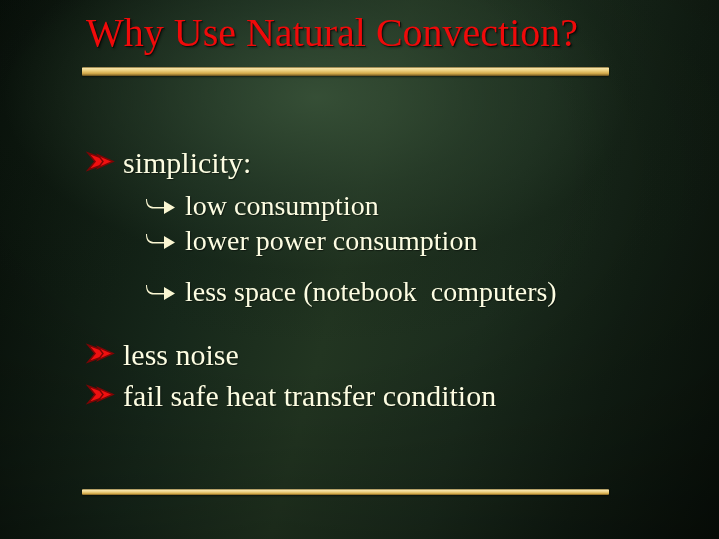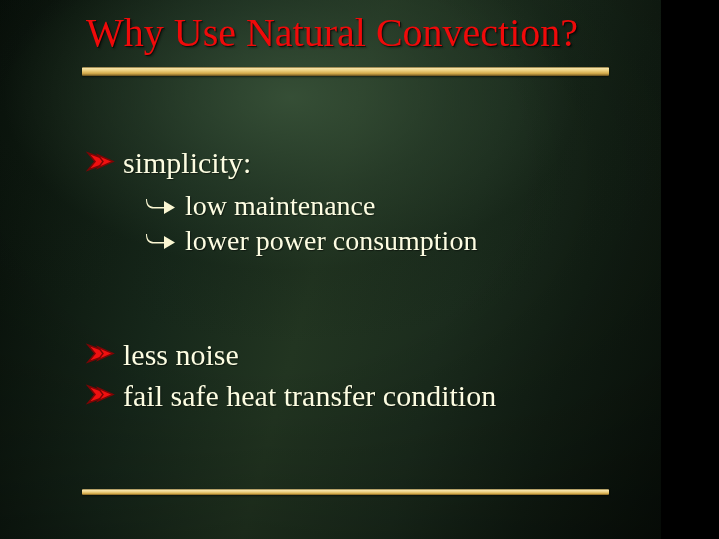--- a/index.html
+++ b/index.html
@@ -2,21 +2,21 @@
 <html><head>
 <meta charset="utf-8">
 <style>
   html, body {
     margin: 0;
     padding: 0;
     background: #000;
   }
   #slide {
     position: relative;
-    width: 661px;
+    width: 719px;
     height: 539px;
     overflow: hidden;
     font-family: "Liberation Serif", "DejaVu Serif", serif;
     background-color: #0e1a11;
   }
   
   #slide .bg-base {
     position: absolute;
     inset: 0;
     background: linear-gradient(105deg,
@@ -147,24 +147,27 @@
 
   <div class="rule" id="rule-top"></div>
 
   <div id="body">
       <div class="bullet-row lvl1" style="top: 148px;"><span class="marker"><svg width="30" height="22" viewBox="0 0 30 22">
             <path d="M2 2 L26 10.5 L2 19 L9 10.5 Z" fill="#f01010" stroke="#7d0505" stroke-width="1.6" stroke-linejoin="miter"></path>
             <path d="M12 4 L27 10.5 L12 17 L17 10.5 Z" fill="#f01010" stroke="#7d0505" stroke-width="1.4" stroke-linejoin="miter"></path>
           </svg></span><span class="btext">simplicity:</span></div>
       <div class="bullet-row lvl2" style="top: 192px;"><span class="marker"><svg width="30" height="20" viewBox="0 0 30 20">
             <path d="M1 4 C1 10 4 12 9 12 L18 12 L18 6 L29 12.5 L18 19 L18 13.6 L8 13.6 C2.5 13.6 0 10.5 0 4 Z" fill="#faf6d2"></path>
-          </svg></span><span class="btext">low maintenance</span></div>
+          </svg></span><span class="btext">low consumption</span></div>
       <div class="bullet-row lvl2" style="top: 227px;"><span class="marker"><svg width="30" height="20" viewBox="0 0 30 20">
             <path d="M1 4 C1 10 4 12 9 12 L18 12 L18 6 L29 12.5 L18 19 L18 13.6 L8 13.6 C2.5 13.6 0 10.5 0 4 Z" fill="#faf6d2"></path>
           </svg></span><span class="btext">lower power consumption</span></div>
+      <div class="bullet-row lvl2" style="top: 278px;"><span class="marker"><svg width="30" height="20" viewBox="0 0 30 20">
+            <path d="M1 4 C1 10 4 12 9 12 L18 12 L18 6 L29 12.5 L18 19 L18 13.6 L8 13.6 C2.5 13.6 0 10.5 0 4 Z" fill="#faf6d2"></path>
+          </svg></span><span class="btext">less space (notebook  computers)</span></div>
       <div class="bullet-row lvl1" style="top: 340px;"><span class="marker"><svg width="30" height="22" viewBox="0 0 30 22">
             <path d="M2 2 L26 10.5 L2 19 L9 10.5 Z" fill="#f01010" stroke="#7d0505" stroke-width="1.6" stroke-linejoin="miter"></path>
             <path d="M12 4 L27 10.5 L12 17 L17 10.5 Z" fill="#f01010" stroke="#7d0505" stroke-width="1.4" stroke-linejoin="miter"></path>
           </svg></span><span class="btext">less noise</span></div>
       <div class="bullet-row lvl1" style="top: 381px;"><span class="marker"><svg width="30" height="22" viewBox="0 0 30 22">
             <path d="M2 2 L26 10.5 L2 19 L9 10.5 Z" fill="#f01010" stroke="#7d0505" stroke-width="1.6" stroke-linejoin="miter"></path>
             <path d="M12 4 L27 10.5 L12 17 L17 10.5 Z" fill="#f01010" stroke="#7d0505" stroke-width="1.4" stroke-linejoin="miter"></path>
           </svg></span><span class="btext">fail safe heat transfer condition</span></div>
     </div>
 

